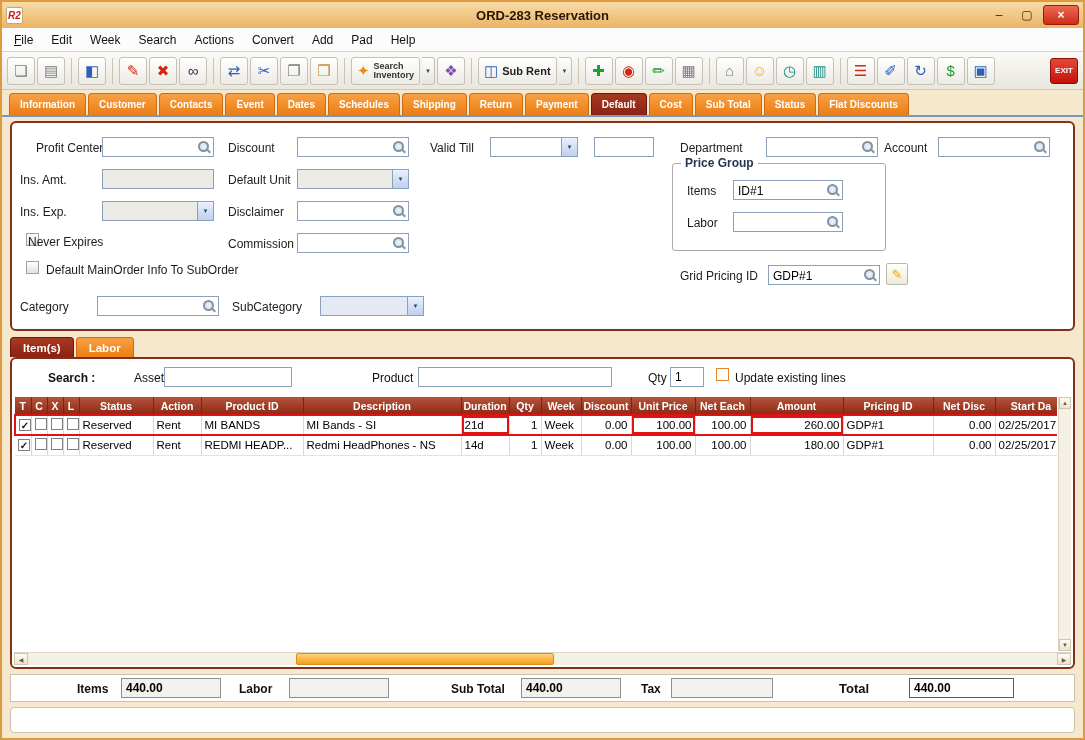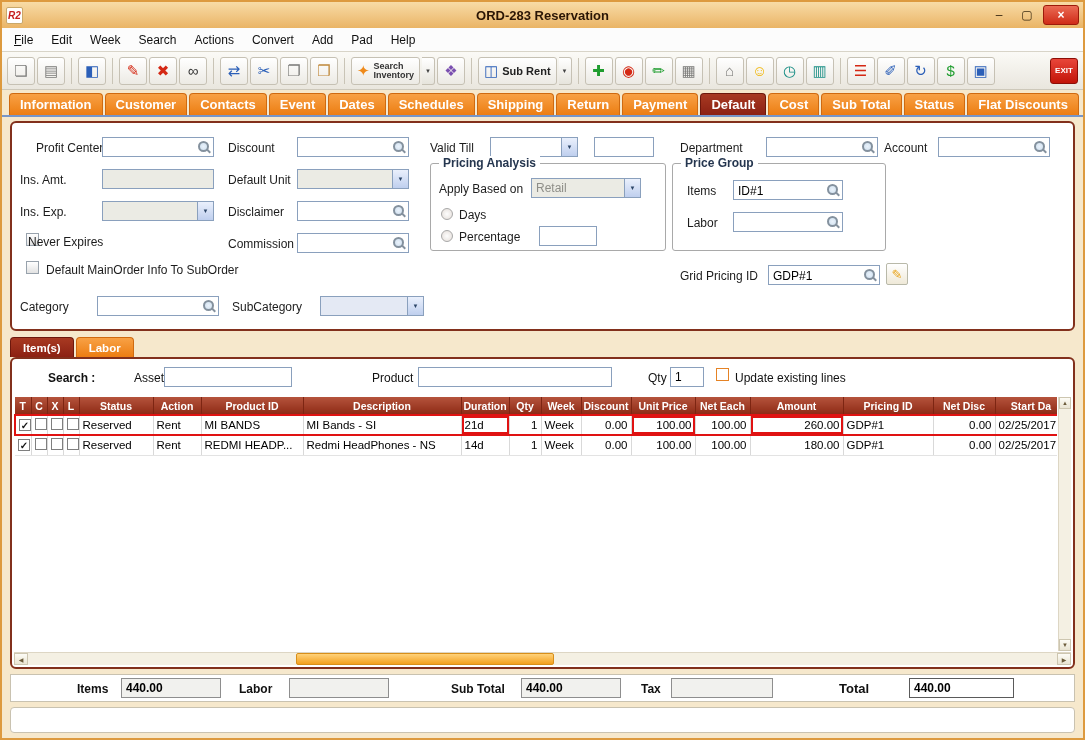--- a/index.html
+++ b/index.html
@@ -43,21 +43,21 @@
   .exit-btn { margin-left:auto; width:28px; height:26px; background:linear-gradient(#e8463a,#c21408);
               border:1px solid #8c0e06; border-radius:3px; color:#fff; font-size:8px; font-weight:bold;
               display:flex; align-items:center; justify-content:center; }
   .c-gray{color:#7a7a78}.c-blue{color:#2b5fb8}.c-red{color:#d42814}.c-green{color:#1f9d2f}
   .c-orange{color:#ef8a1b}.c-teal{color:#1b8f86}.c-purple{color:#7a4fb0}.c-black{color:#333}
   .c-gold{color:#f0b400}.c-tan{color:#c08a3e}
 
   
   .tabstrip { height:27px; display:flex; align-items:flex-end; gap:2px; padding:2px 0 0 7px;
               border-bottom:2px solid #7796c8; flex:0 0 auto; }
-  .tab { height:22px; display:flex; align-items:center; padding:0 10px; font-size:13px;
+  .tab { height:22px; display:flex; align-items:center; padding:0 10px; font-size:10px;
          font-weight:bold; color:#fff; background:linear-gradient(#f8a145,#ec7d12);
          border:1px solid #cf6a10; border-bottom:none; border-radius:4px 4px 0 0; white-space:nowrap; }
   .tab.active { background:linear-gradient(#a83a22,#8c2113); border-color:#6d180c; }
 
   
   .form-panel { margin:4px 8px; height:210px; background:#fff; border:2px solid #82301c;
                 border-radius:6px; position:relative; flex:0 0 auto; }
   .flabel { position:absolute; font-size:12px; color:#1c1c1c; white-space:nowrap; }
   .fld { position:absolute; height:20px; border:1px solid #8aa0bd; background:#fff; }
   .fld input { width:100%; height:100%; border:none; outline:none; background:transparent;
@@ -358,35 +358,20 @@
     <span class="flabel" style="left:8px;top:177px">Category</span>
     <div class="fld" style="left:85px;top:173px;width:122px">
       <input style=""><span class="mag"></span>
     </div>
     <span class="flabel" style="left:220px;top:177px">SubCategory</span>
     <div class="combo lav" style="left:308px;top:173px;width:104px">
       <span class="cval"></span>
       <span class="cbtn">▼</span>
     </div>
 
-    <div class="grp" style="left:418px;top:40px;width:236px;height:88px">
-      <span class="legend">Pricing Analysis</span>
-      <span class="flabel" style="left:8px;top:18px">Apply Based on</span>
-      <div class="combo dis" style="left:100px;top:14px;width:110px">
-        <span class="cval">Retail</span>
-        <span class="cbtn">▼</span>
-      </div>
-      <span class="radio" style="left:10px;top:44px"></span>
-      <span class="flabel" style="left:28px;top:44px">Days</span>
-      <span class="radio" style="left:10px;top:66px"></span>
-      <span class="flabel" style="left:28px;top:66px">Percentage</span>
-      <div class="fld nomag" style="left:108px;top:62px;width:58px">
-        <input style="">
-      </div>
-    </div>
 
     <div class="grp" style="left:660px;top:40px;width:214px;height:88px">
       <span class="legend">Price Group</span>
       <span class="flabel" style="left:14px;top:20px">Items</span>
       <div class="fld" style="left:60px;top:16px;width:110px">
         <input value="ID#1" style=""><span class="mag"></span>
       </div>
       <span class="flabel" style="left:14px;top:52px">Labor</span>
       <div class="fld" style="left:60px;top:48px;width:110px">
         <input value="" style=""><span class="mag"></span>

